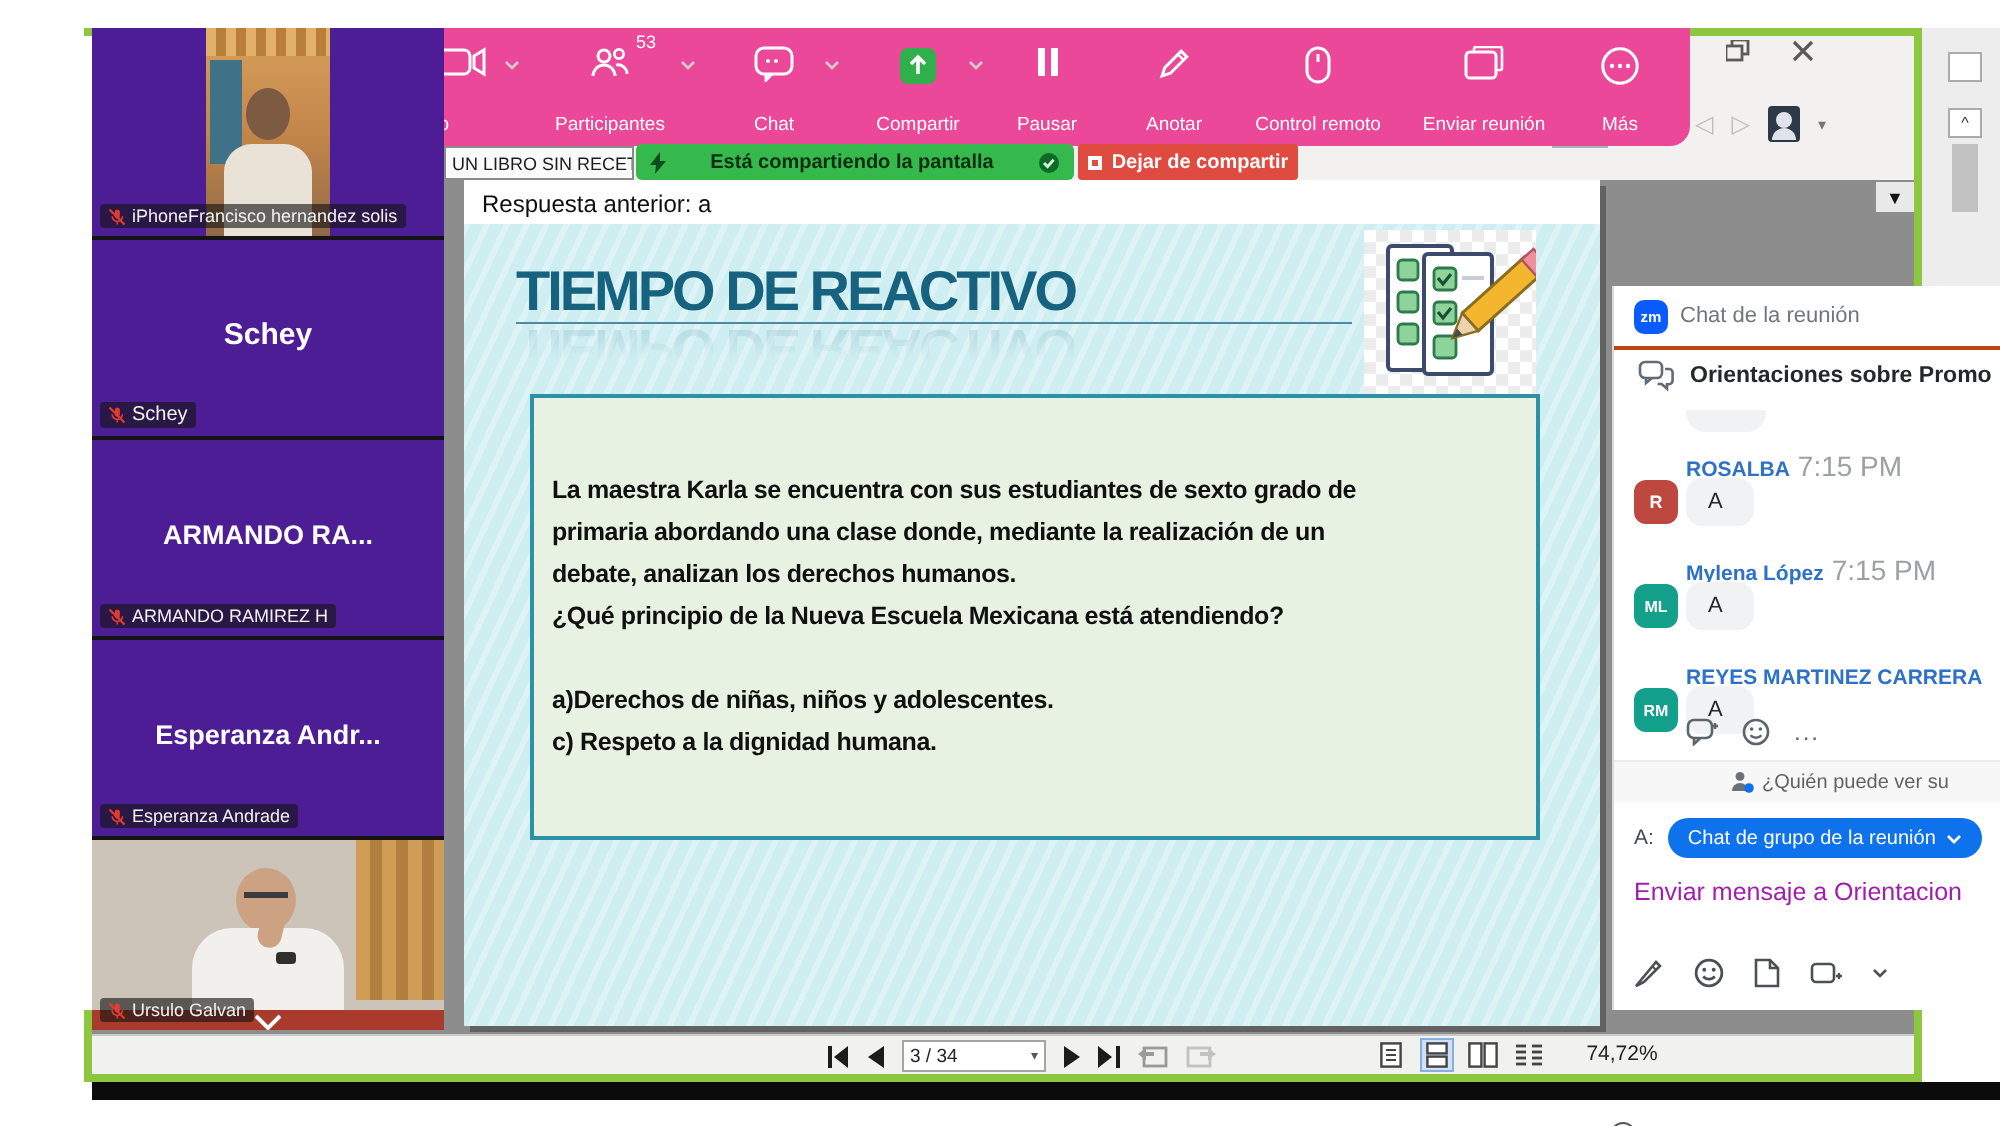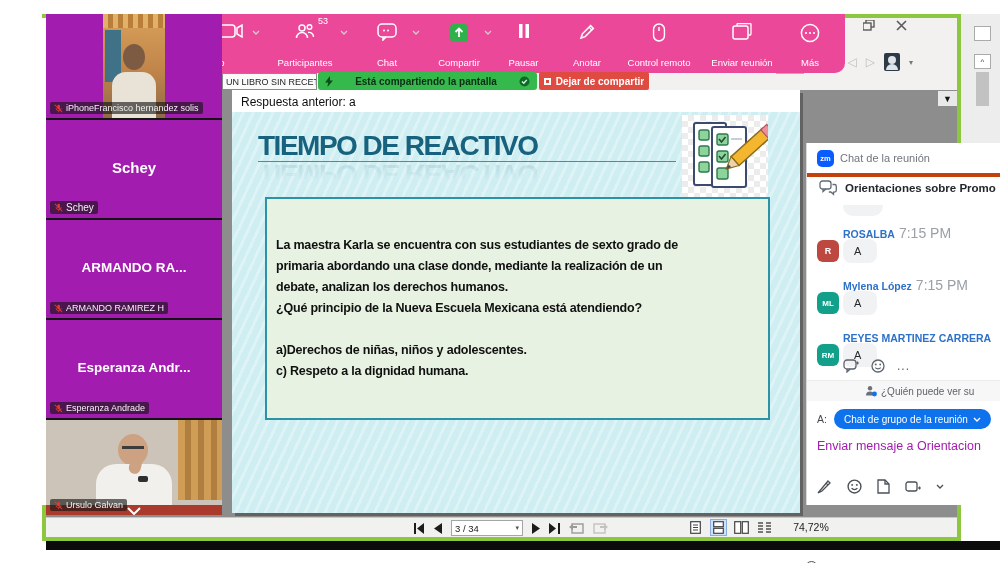--- a/index.html
+++ b/index.html
@@ -80,21 +80,21 @@
   .green-pill{left:318px;top:72px;width:219px;height:18px;background:#36b94c;border-radius:3px;z-index:11;
               display:flex;align-items:center;justify-content:space-between;padding:0 7px;box-sizing:border-box;}
   .green-pill .txt{font-size:10px;font-weight:bold;color:#0c2d14;}
   .red-btn{left:539px;top:72px;width:110px;height:18px;background:#e04b41;border-radius:2px;z-index:11;
            display:flex;align-items:center;justify-content:center;gap:5px;}
   .red-btn .txt{font-size:10px;font-weight:bold;color:#fff;white-space:nowrap;}
   .stop-sq{width:7px;height:7px;border:2px solid #fff;box-sizing:border-box;}
 
   
   .sidebar{left:46px;top:14px;width:176px;height:501px;background:#141414;z-index:12;}
-  .tile{position:absolute;left:0;width:176px;background:#a21caf;overflow:hidden;}
+  .tile{position:absolute;left:0;width:176px;background:#4c1d95;overflow:hidden;}
   .tile-center-name{position:absolute;left:0;right:0;top:50%;transform:translateY(-60%);text-align:center;
                     color:#fff;font-weight:bold;font-size:13.5px;white-space:nowrap;}
   .name-tag{position:absolute;left:4px;bottom:4px;background:rgba(20,20,20,.62);border-radius:2px;
             display:flex;align-items:center;gap:3px;padding:1px 4px;max-width:166px;}
   .name-tag .nm{font-size:9px;color:#f2f2f2;white-space:nowrap;overflow:hidden;}
   .v1{position:absolute;left:57px;top:0;width:62px;height:104px;background:linear-gradient(180deg,#d9a05b 0%,#c08449 55%,#8f6a4a 100%);}
   .v1 .head{position:absolute;left:20px;top:30px;width:22px;height:26px;border-radius:50%;background:#7d5a42;}
   .v1 .shirt{position:absolute;left:9px;top:58px;width:44px;height:46px;border-radius:14px 14px 0 0;background:#e9e2d6;}
   .v1 .curtain{position:absolute;left:0;top:0;width:100%;height:14px;
       background:repeating-linear-gradient(90deg,#e2b169 0 5px,#b97f3a 5px 10px);}
@@ -105,21 +105,21 @@
   .v5 .couch{position:absolute;left:0;bottom:0;width:176px;height:14px;background:#a93a2c;}
   .v5 .head{position:absolute;left:72px;top:14px;width:30px;height:32px;border-radius:50%;background:#cda283;}
   .v5 .glasses{position:absolute;left:76px;top:26px;width:22px;height:3px;background:#3c3c3c;}
   .v5 .shirt{position:absolute;left:50px;top:44px;width:76px;height:46px;border-radius:20px 20px 0 0;background:#f2f0ec;}
   .v5 .hand{position:absolute;left:84px;top:32px;width:12px;height:22px;border-radius:6px;background:#cda283;transform:rotate(14deg);}
   .v5 .watch{position:absolute;left:92px;top:56px;width:10px;height:6px;background:#2f2f2f;border-radius:2px;}
   .tile-chev{position:absolute;left:50%;transform:translateX(-50%);bottom:0px;color:#fff;}
 
   
   .chat{left:806px;top:143px;width:194px;height:362px;background:#fff;border-left:1px solid #d9d9d9;z-index:20;overflow:hidden;}
-  .chat-head{position:absolute;left:0;top:0;width:100%;height:30px;border-bottom:4px solid #c2410c;}
+  .chat-head{position:absolute;left:0;top:0;width:100%;height:30px;border-bottom:2px solid #c2410c;}
   .zm-badge{position:absolute;left:10px;top:7px;width:17px;height:17px;border-radius:5px;background:#0b5cff;color:#fff;
             font-size:7.5px;font-weight:bold;display:flex;align-items:center;justify-content:center;}
   .chat-head-title{position:absolute;left:33px;top:9px;font-size:11px;color:#70767d;}
   .topic-row{position:absolute;left:0;top:31px;width:100%;height:30px;}
   .topic-title{position:absolute;left:38px;top:8px;font-size:11.5px;font-weight:bold;color:#23282e;white-space:nowrap;}
   .bubble-cut{position:absolute;left:36px;top:62px;width:40px;height:11px;background:#f1f2f4;border-radius:0 0 10px 10px;}
   .msg-name{position:absolute;left:36px;font-size:10.5px;font-weight:bold;color:#2d71c9;white-space:nowrap;}
   .msg-time{font-weight:normal;color:#9aa0a6;font-size:14px;margin-left:4px;}
   .msg-avatar{position:absolute;left:10px;width:22px;height:22px;border-radius:6px;color:#fff;font-size:9px;font-weight:bold;
               display:flex;align-items:center;justify-content:center;}

